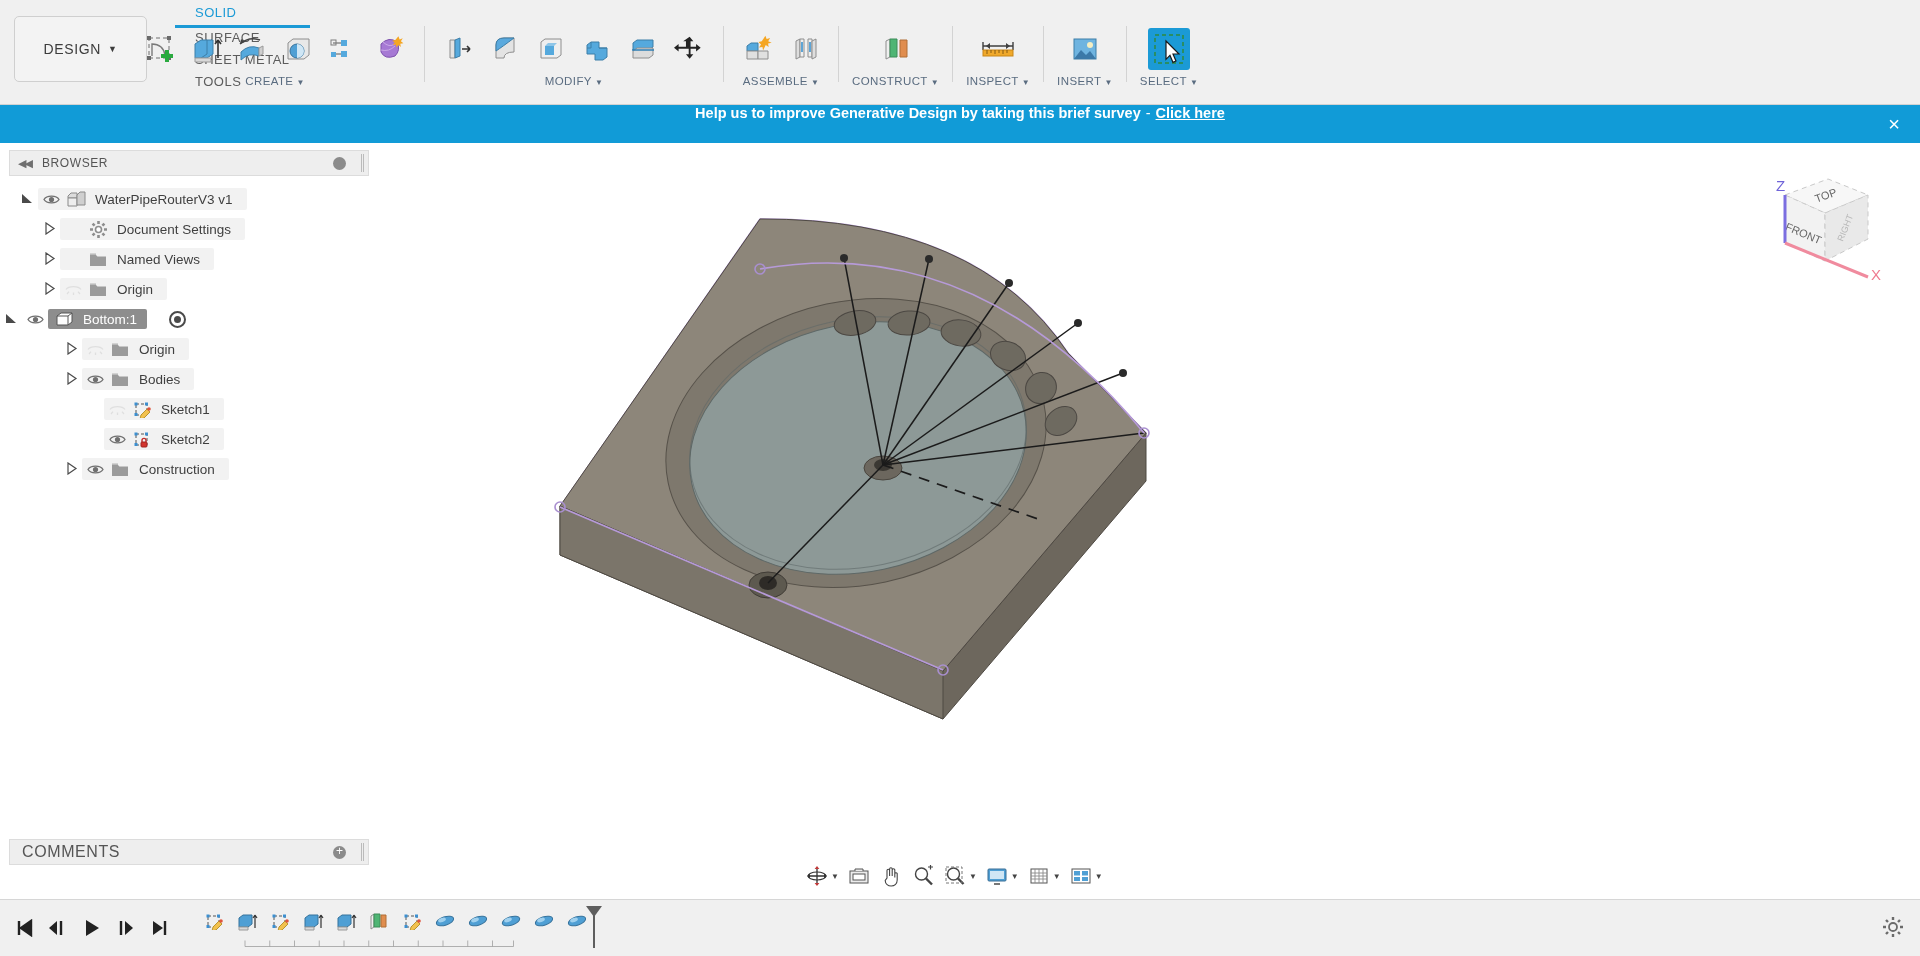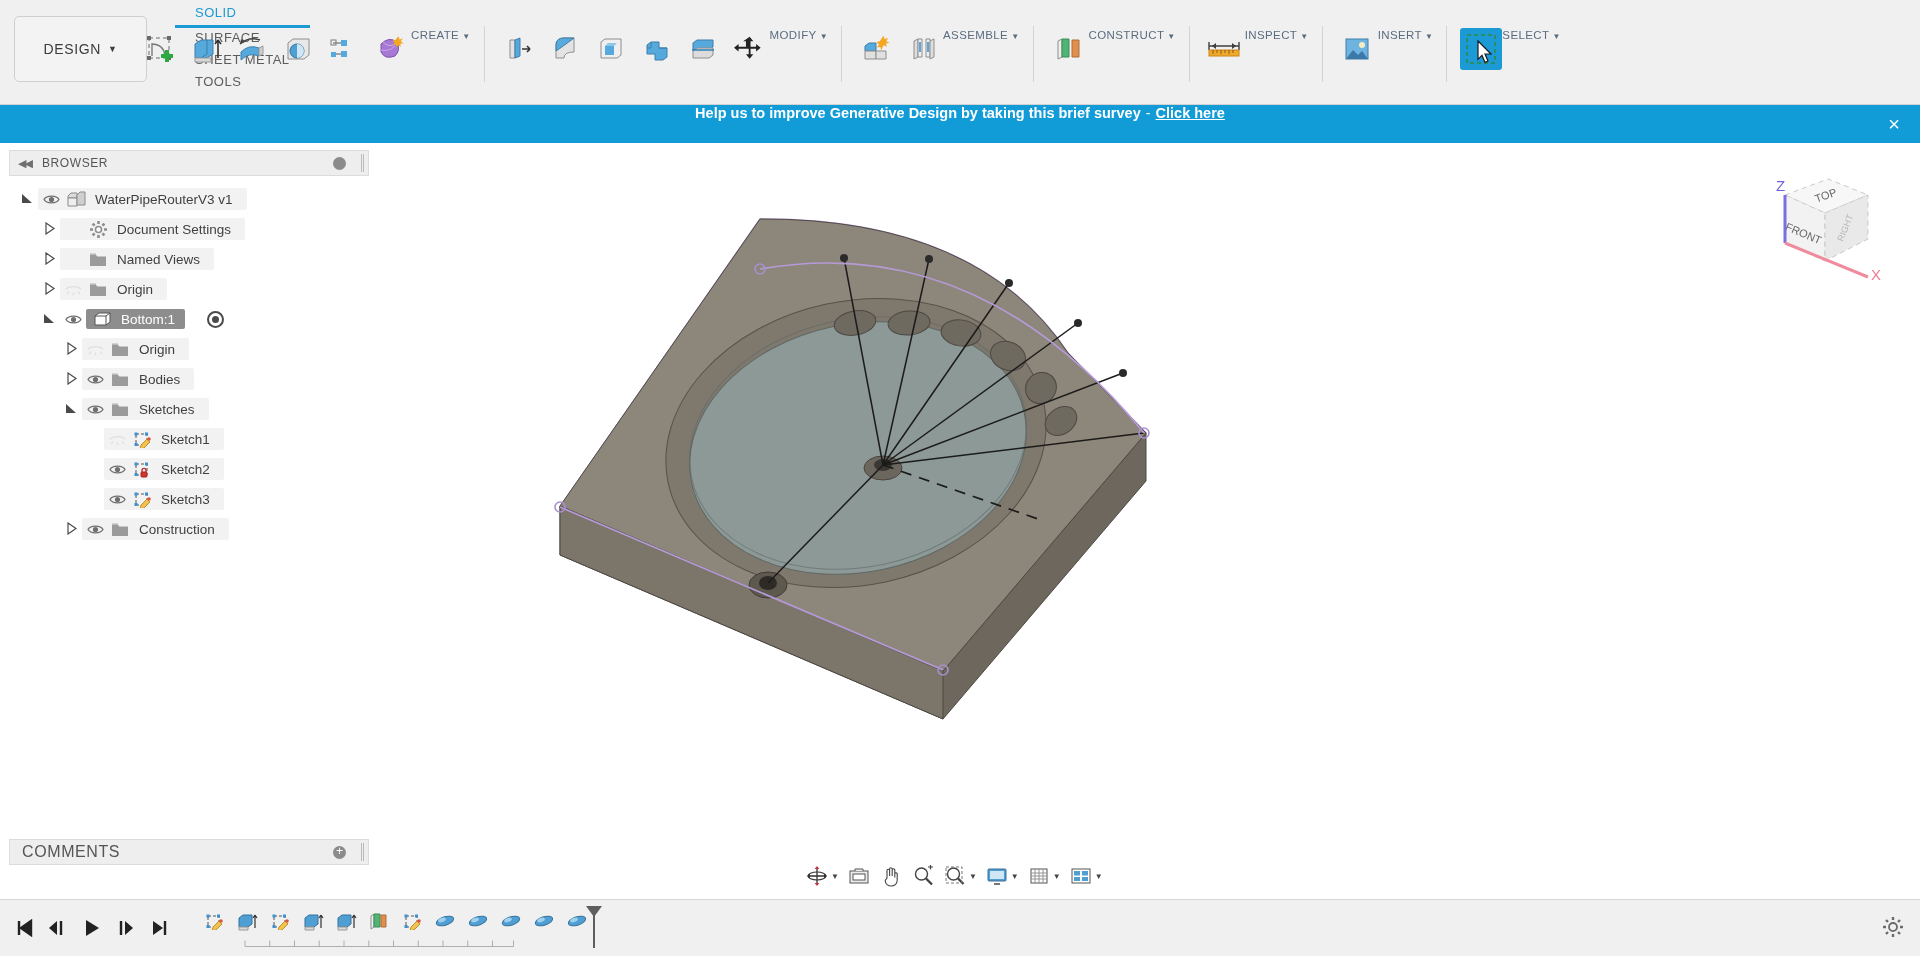--- a/index.html
+++ b/index.html
@@ -25,21 +25,21 @@
   .design-box .caret { margin-left: 7px; font-size: 9px; }
 
   .tabstrip { position: absolute; top: 3px; left: 175px; display: flex; gap: 0; flex-direction: column; }
   .tabstrip .tab {
     font-size: 13px; color: #5c5c5c; padding: 2px 20px 5px 20px;
     letter-spacing: .5px;
   }
   .tabstrip .tab.active { color: #1b9ad6; border-bottom: 3px solid #1b9ad6; }
 
   .groups { position: absolute; top: 24px; left: 132px; display: flex; height: 80px; }
-  .group { display: flex; flex-direction: row; align-items: flex-start;
+  .group { display: flex; flex-direction: column; align-items: center;
            padding: 0 7px; position: relative; }
   .group-icons { display: flex; align-items: flex-end; gap: 4px; height: 46px; }
   .group-label {
     font-size: 11.5px; color: #5a6c80; margin-top: 5px; letter-spacing: .4px;
     white-space: nowrap;
   }
   .group-label .caret { font-size: 8px; margin-left: 3px; }
   .group-sep { width: 1px; background: #d3d3d3; height: 56px; margin: 2px 6px 0 6px; }
 
   .tbtn { width: 42px; height: 42px; display: flex; align-items: center;
@@ -458,21 +458,21 @@
             </span>
             <span class="ficon">
               <svg width="18" height="15" viewBox="0 0 18 15">
                 <path d="M1 3h6l1.4 1.6H17V14H1z" fill="#9b9b9b"></path>
                 <path d="M1 1.5h6v1.4H1z" fill="#b5b5b5"></path>
               </svg>
             </span>
             <span class="lbl">Origin</span>
           </span>
         </div>
-        <div class="row selected" style="padding-left: 38px;">
+        <div class="row selected" style="">
           <span class="arrow open"><svg width="13" height="13" viewBox="0 0 13 13">
               <path d="M1 2l10 9H1z" fill="#4a4a4a"></path>
             </svg></span>
           <span class="chip">
             <span class="eye">
               <svg width="17" height="13" viewBox="0 0 17 13">
                 <path d="M1 6.5C3.5 2 13.5 2 16 6.5 13.5 11 3.5 11 1 6.5z" fill="none" stroke="#6f6f6f" stroke-width="1.3"></path>
                 <circle cx="8.5" cy="6.5" r="2.6" fill="#6f6f6f"></circle>
               </svg>
             </span>
@@ -523,40 +523,20 @@
             </span>
             <span class="ficon">
               <svg width="18" height="15" viewBox="0 0 18 15">
                 <path d="M1 3h6l1.4 1.6H17V14H1z" fill="#9b9b9b"></path>
                 <path d="M1 1.5h6v1.4H1z" fill="#b5b5b5"></path>
               </svg>
             </span>
             <span class="lbl">Bodies</span>
           </span>
         </div>
-        <div class="row" style="padding-left: 60px;">
-          <span class="arrow open"><svg width="13" height="13" viewBox="0 0 13 13">
-              <path d="M1 2l10 9H1z" fill="#4a4a4a"></path>
-            </svg></span>
-          <span class="chip">
-            <span class="eye">
-              <svg width="17" height="13" viewBox="0 0 17 13">
-                <path d="M1 6.5C3.5 2 13.5 2 16 6.5 13.5 11 3.5 11 1 6.5z" fill="none" stroke="#6f6f6f" stroke-width="1.3"></path>
-                <circle cx="8.5" cy="6.5" r="2.6" fill="#6f6f6f"></circle>
-              </svg>
-            </span>
-            <span class="ficon">
-              <svg width="18" height="15" viewBox="0 0 18 15">
-                <path d="M1 3h6l1.4 1.6H17V14H1z" fill="#9b9b9b"></path>
-                <path d="M1 1.5h6v1.4H1z" fill="#b5b5b5"></path>
-              </svg>
-            </span>
-            <span class="lbl">Sketches</span>
-          </span>
-        </div>
         <div class="row" style="padding-left: 82px;">
           <span class="arrow"></span>
           <span class="chip">
             <span class="eye off">
               <svg width="17" height="13" viewBox="0 0 17 13">
                 <path d="M1 6.5C3.5 2.6 13.5 2.6 16 6.5" fill="none" stroke="#b9b9b9" stroke-width="1.3"></path>
                 <path d="M4 8.6l-2 2.4M8.5 9.6V12M13 8.6l2 2.4" stroke="#b9b9b9" stroke-width="1.3"></path>
               </svg>
             </span>
             <span class="ficon">
@@ -585,42 +565,20 @@
               <svg width="19" height="17" viewBox="0 0 19 17">
                 <rect x="3" y="3" width="11" height="11" fill="none" stroke="#555" stroke-dasharray="3 2"></rect>
                 <rect x="1.5" y="1.5" width="3" height="3" fill="#3c8fd0"></rect>
                 <rect x="12" y="1.5" width="3" height="3" fill="#3c8fd0"></rect>
                 <rect x="1.5" y="12" width="3" height="3" fill="#3c8fd0"></rect>
                 <path d="M9 11v-1.6a2 2 0 0 1 4 0V11" fill="none" stroke="#c22d2d" stroke-width="1.4"></path>
                 <rect x="8" y="11" width="6" height="5" rx="1" fill="#d3352f" stroke="#9e2420"></rect>
               </svg>
             </span>
             <span class="lbl">Sketch2</span>
-          </span>
-        </div>
-        <div class="row" style="padding-left: 82px;">
-          <span class="arrow"></span>
-          <span class="chip">
-            <span class="eye">
-              <svg width="17" height="13" viewBox="0 0 17 13">
-                <path d="M1 6.5C3.5 2 13.5 2 16 6.5 13.5 11 3.5 11 1 6.5z" fill="none" stroke="#6f6f6f" stroke-width="1.3"></path>
-                <circle cx="8.5" cy="6.5" r="2.6" fill="#6f6f6f"></circle>
-              </svg>
-            </span>
-            <span class="ficon">
-              <svg width="19" height="17" viewBox="0 0 19 17">
-                <rect x="3" y="3" width="11" height="11" fill="none" stroke="#555" stroke-dasharray="3 2"></rect>
-                <rect x="1.5" y="1.5" width="3" height="3" fill="#3c8fd0"></rect>
-                <rect x="12" y="1.5" width="3" height="3" fill="#3c8fd0"></rect>
-                <rect x="1.5" y="12" width="3" height="3" fill="#3c8fd0"></rect>
-                <path d="M8 14l6-6 3 3-6 6-4 1z" fill="#f2c14e" stroke="#b38f25" stroke-width=".9"></path>
-                <circle cx="16" cy="8" r="1.8" fill="#e0543c"></circle>
-              </svg>
-            </span>
-            <span class="lbl">Sketch3</span>
           </span>
         </div>
         <div class="row" style="padding-left: 60px;">
           <span class="arrow"><svg width="13" height="13" viewBox="0 0 13 13">
               <path d="M3 1l8 5.5L3 12z" fill="none" stroke="#4a4a4a" stroke-width="1.2"></path>
             </svg></span>
           <span class="chip">
             <span class="eye">
               <svg width="17" height="13" viewBox="0 0 17 13">
                 <path d="M1 6.5C3.5 2 13.5 2 16 6.5 13.5 11 3.5 11 1 6.5z" fill="none" stroke="#6f6f6f" stroke-width="1.3"></path>

